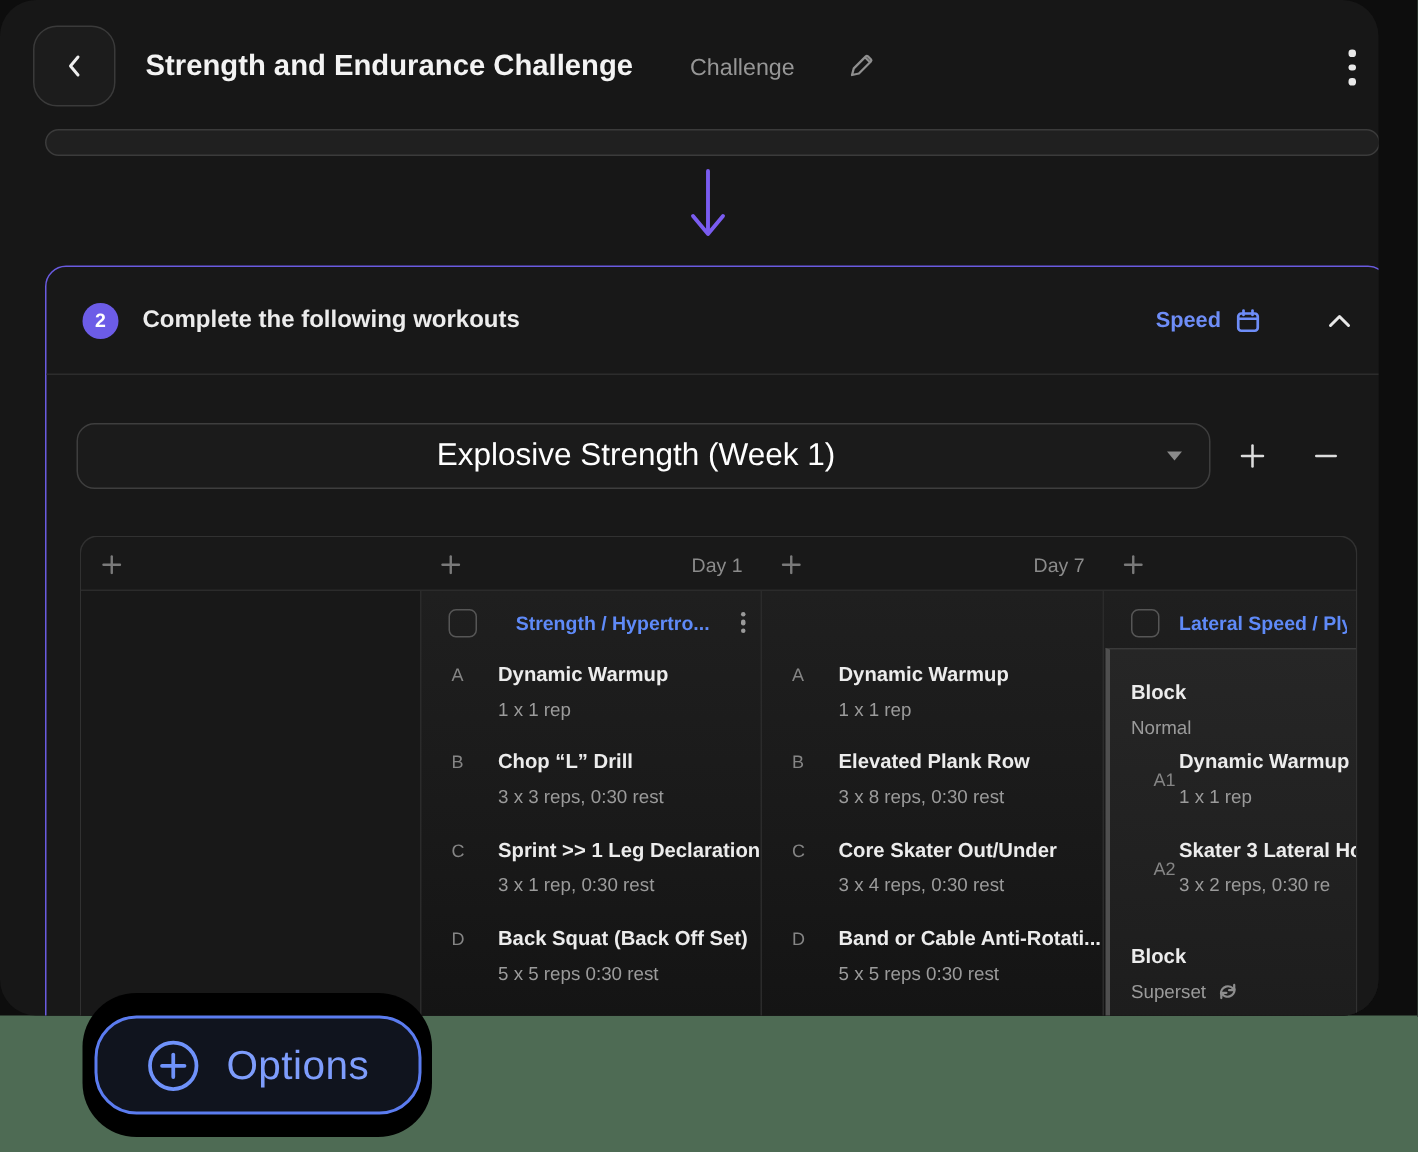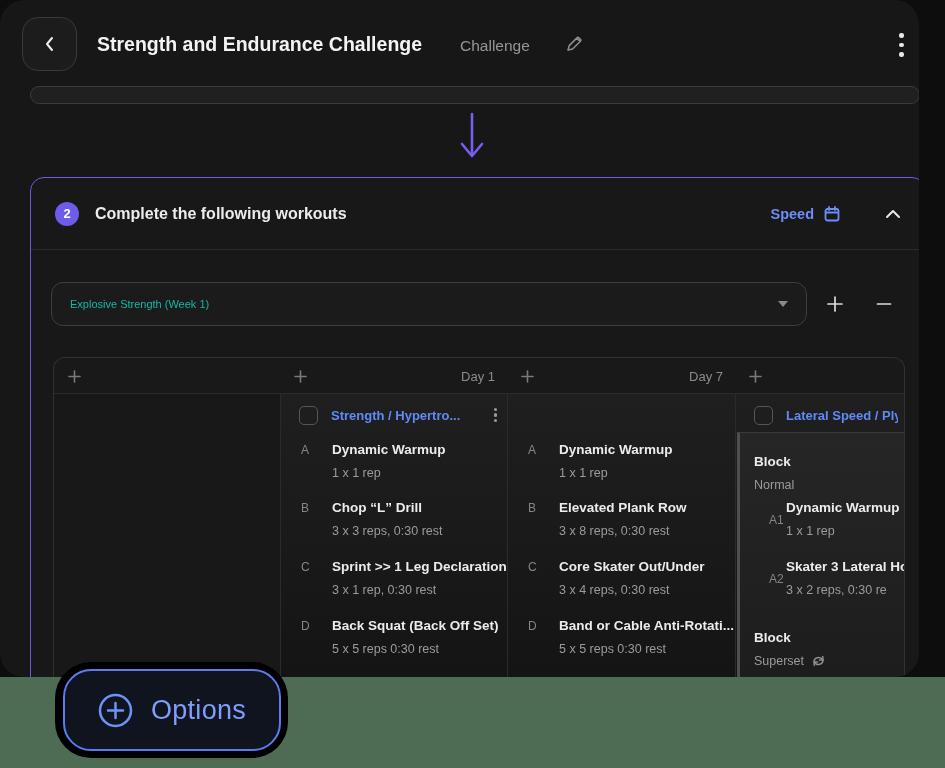--- a/index.html
+++ b/index.html
@@ -8,21 +8,21 @@
     position: relative;
     font-family: "Liberation Sans", sans-serif;
     background: #4e6b54;
     overflow: hidden;
   }
   .backdrop-top { position:absolute; top:0; left:0; width:945px; height:677px; background:#0d0d0d; }
 
   
   .window {
     position:absolute; top:0; left:0; width:919px; height:677px;
-    background:#171717; border-radius:24px; overflow:hidden;
+    background:#171717; border-radius:24px; overflow:hidden;text-align:center;
   }
 
   
   .back-btn {
     position:absolute; left:22px; top:17px; width:55px; height:54px;
     border:1.5px solid #3a3a3a; border-radius:16px; background:#1c1c1c;
     display:flex; align-items:center; justify-content:center; cursor:pointer;
   }
   .app-title { position:absolute; left:97px; top:33px; font-size:19.5px; font-weight:700; color:#f3f3f3; white-space:nowrap; }
   .app-type  { position:absolute; left:460px; top:37px; font-size:15.5px; color:#969696; }
@@ -57,21 +57,21 @@
   .plan-link { margin-left:auto; display:flex; align-items:center; gap:9px; cursor:pointer; }
   .plan-label { font-size:14.5px; font-weight:700; color:#6e8df7; }
   .collapse-btn { margin-left:44px; cursor:pointer; display:flex; }
 
   
   .week-select {
     position:absolute; left:20px; top:104px; width:756px; height:44px;
     border:1px solid #3e3e3e; border-radius:12px; background:#1b1b1b;
     display:flex; align-items:center; padding:0 18px; cursor:pointer;
   }
-  .week-select-value { font-size:11px; color:#14b8a6; flex:1; }
+  .week-select-value { font-size:21px; color:#ffffff; flex:1; }
   .caret-down { width:0; height:0; border-left:5.5px solid transparent; border-right:5.5px solid transparent; border-top:6px solid #8a8a8a; }
   .mini-btn { position:absolute; top:104px; width:34px; height:44px; display:flex; align-items:center; justify-content:center; cursor:pointer; }
   .btn-add-week { left:787px; }
   .btn-remove-week { left:836px; }
 
   
   .board {
     position:absolute; left:22px; top:179px; width:852px; height:321px;
     border:1px solid #313131; border-bottom:none; border-radius:12px 12px 0 0;
     background:#191919; overflow:hidden;
@@ -111,21 +111,21 @@
   .blk .bdetail { position:absolute; left:19px; top:24px; font-size:12.5px; color:#9b9b9b; display:flex; align-items:center; gap:7px; }
   .c4 .ex .tag { left:34px;margin-top:12px; } .c4 .ex .name, .c4 .ex .detail { left:51px; }
 
   
   .options-ring {
     position:absolute; left:55px; top:662px; width:233px; height:96px;
     background:#000; border-radius:36px; z-index:5;
     display:flex; align-items:center; justify-content:center;
   }
   .options-btn {
-    width:218px; height:82px; background:#10141e;
+    width:218px; height:66px; background:#10141e;
     border:2px solid #5b7cf0; border-radius:28px;
     display:flex; align-items:center; justify-content:center; gap:17px; cursor:pointer;
   }
   .options-label { font-size:27px; font-weight:500; color:#7e9dfc; letter-spacing:0.3px; }
 </style>
 </head>
 <body>
 
 <div class="backdrop-top"></div>
 

